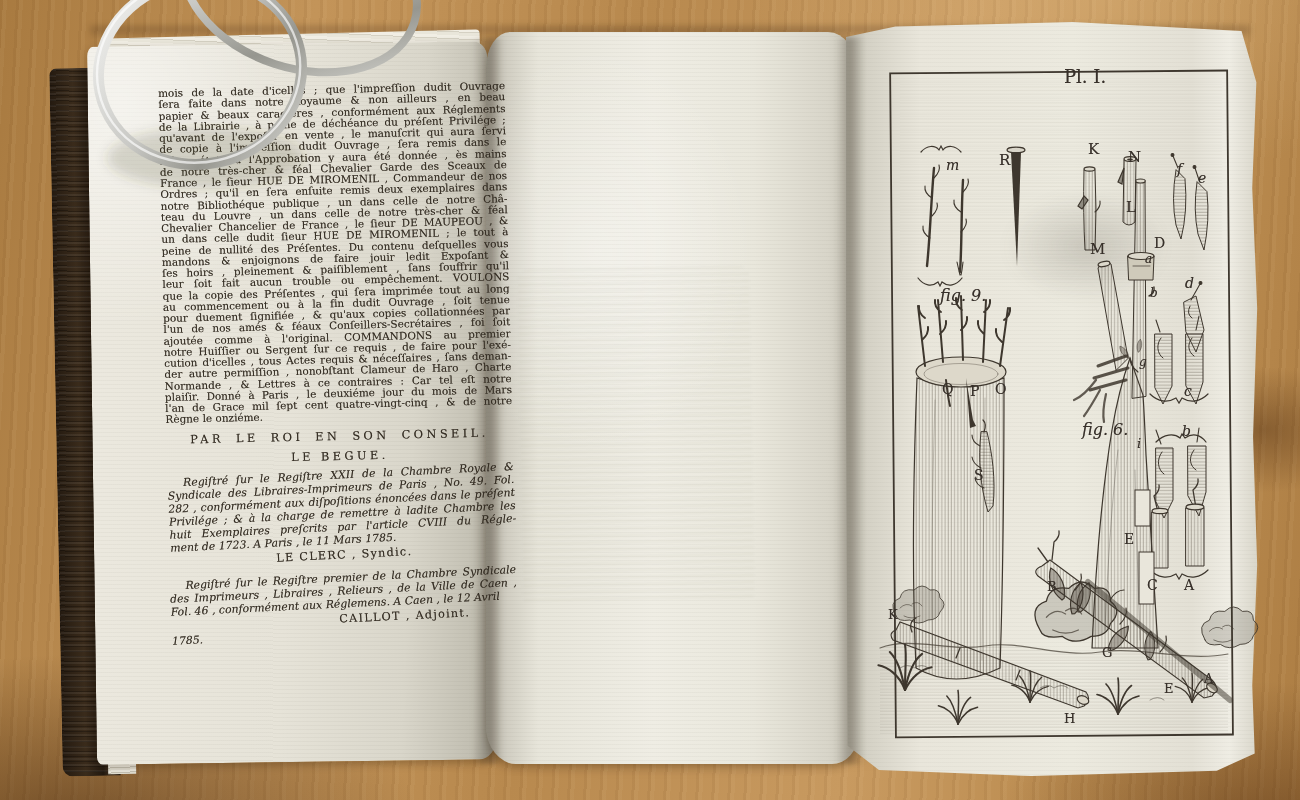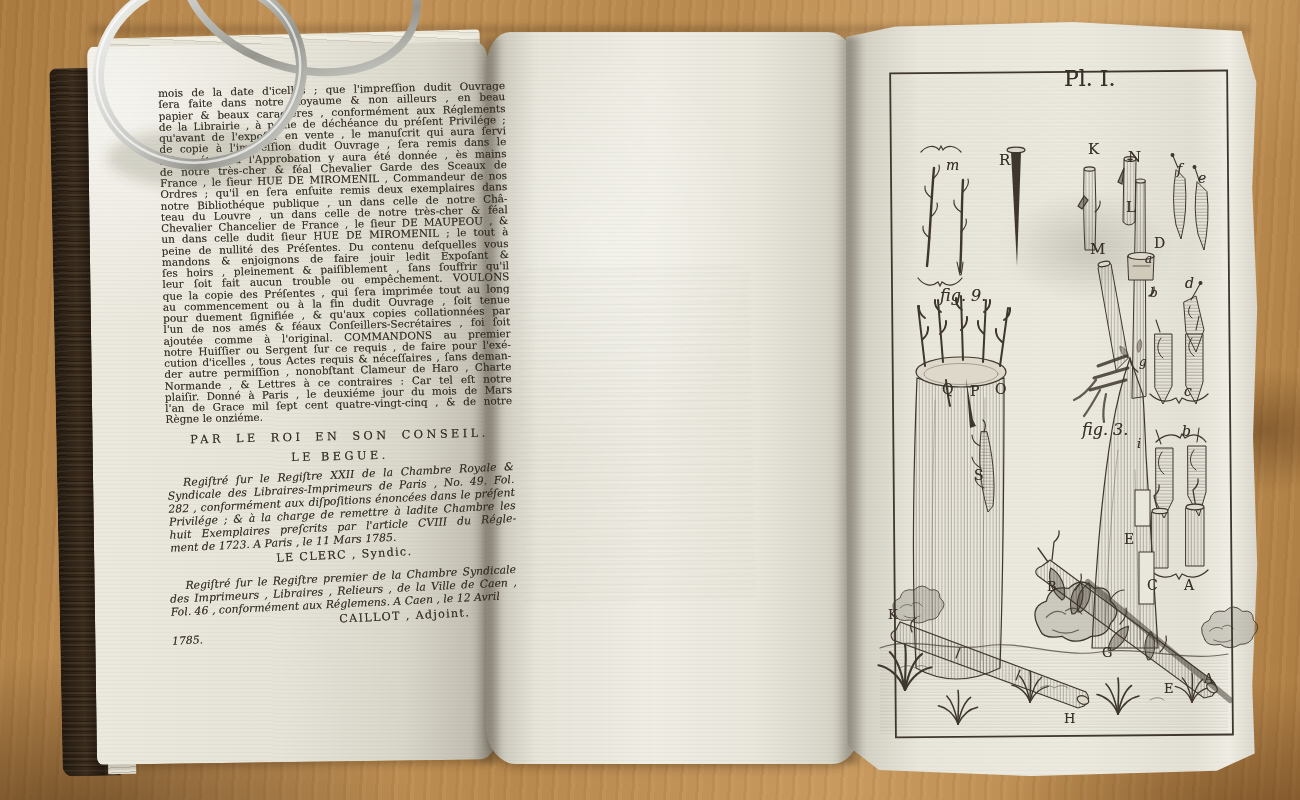--- a/index.html
+++ b/index.html
@@ -336,40 +336,40 @@
         <use href="#leaf" transform="translate(1108,650) rotate(45) scale(1.2)"></use>
         <use href="#leaf" transform="translate(1148,660) rotate(10) scale(1.1)"></use>
         <ellipse cx="1212" cy="688" rx="6" ry="4" fill="#ddd8ca" transform="rotate(38 1212 688)"></ellipse>
         <path d="M1088,582 L1230,700" stroke-width="6" opacity=".5"></path>
         <path d="M1110,600 q6,-10 14,-10" stroke-width="1.2"></path>
       </g>
     </g>
   </svg>
 
   <div id="plate-labels">
-      <span style="left: 1064px; top: 68px; font-size: 22px;">Pl. I.</span>
+      <span style="left: 1064px; top: 68px; font-size: 18px;">Pl. I.</span>
       <span style="left: 946px; top: 158px; font-size: 14px; font-style: italic;">m</span>
       <span style="left: 999px; top: 153px; font-size: 15px;">R</span>
       <span style="left: 1088px; top: 142px; font-size: 15px;">K</span>
       <span style="left: 1128px; top: 150px; font-size: 15px;">N</span>
       <span style="left: 1177px; top: 162px; font-size: 14px; font-style: italic;">f</span>
       <span style="left: 1198px; top: 171px; font-size: 14px; font-style: italic;">e</span>
       <span style="left: 1126px; top: 200px; font-size: 15px;">L</span>
       <span style="left: 1154px; top: 236px; font-size: 14px;">D</span>
       <span style="left: 1090px; top: 242px; font-size: 15px;">M</span>
       <span style="left: 1145px; top: 253px; font-size: 12px; font-style: italic;">a</span>
       <span style="left: 1185px; top: 276px; font-size: 14px; font-style: italic;">d</span>
       <span style="left: 1150px; top: 287px; font-size: 12px; font-style: italic;">b</span>
       <span style="left: 940px; top: 288px; font-size: 16px; font-style: italic;">fig. 9.</span>
       <span style="left: 1139px; top: 356px; font-size: 12px; font-style: italic;">g</span>
       <span style="left: 942px; top: 382px; font-size: 14px;">Q</span>
       <span style="left: 970px; top: 384px; font-size: 14px;">P</span>
       <span style="left: 995px; top: 382px; font-size: 14px;">O</span>
       <span style="left: 1184px; top: 384px; font-size: 14px; font-style: italic;">c</span>
-      <span style="left: 1082px; top: 422px; font-size: 16px; font-style: italic;">fig. 3.</span>
+      <span style="left: 1082px; top: 422px; font-size: 16px; font-style: italic;">fig. 6.</span>
       <span style="left: 1182px; top: 424px; font-size: 14px; font-style: italic;">b</span>
       <span style="left: 1137px; top: 437px; font-size: 13px; font-style: italic;">i</span>
       <span style="left: 974px; top: 468px; font-size: 14px;">S</span>
       <span style="left: 1124px; top: 532px; font-size: 14px;">E</span>
       <span style="left: 1184px; top: 578px; font-size: 14px;">A</span>
       <span style="left: 1147px; top: 578px; font-size: 14px;">C</span>
       <span style="left: 1047px; top: 580px; font-size: 13px;">B</span>
       <span style="left: 888px; top: 608px; font-size: 13px;">K</span>
       <span style="left: 1102px; top: 646px; font-size: 13px;">G</span>
       <span style="left: 1164px; top: 682px; font-size: 13px;">E</span>

